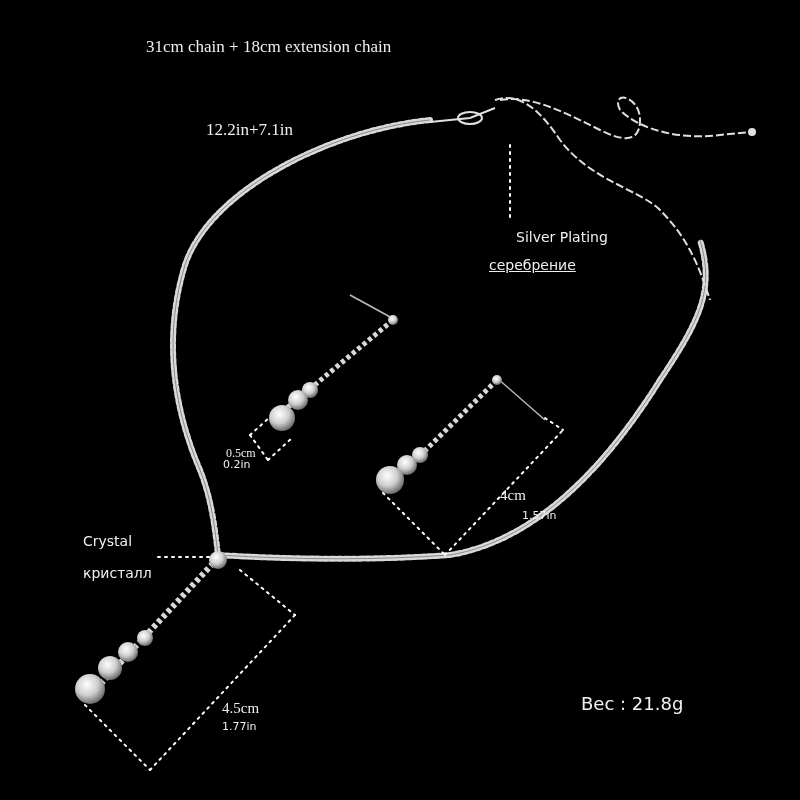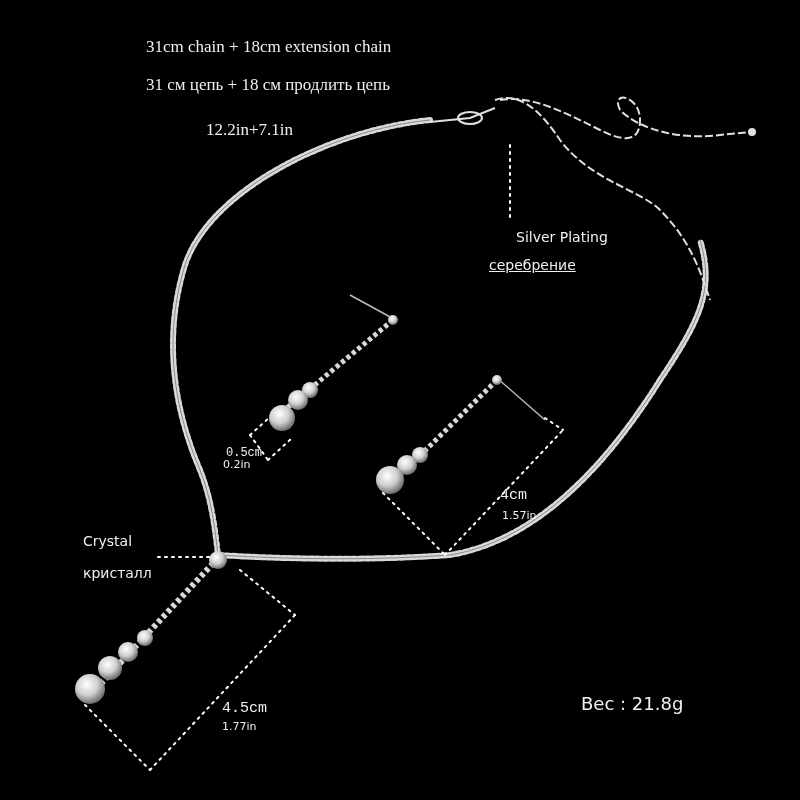--- a/index.html
+++ b/index.html
@@ -2,21 +2,21 @@
 <html><head>
 <meta charset="utf-8">
 <style>
   html,body{margin:0;padding:0;background:#000;}
   #stage{position:relative;width:800px;height:800px;background:#000;overflow:hidden;
     font-family:"DejaVu Sans","Liberation Sans",sans-serif;color:#f2f2f2;}
   svg#art{position:absolute;left:0;top:0;width:800px;height:800px;}
   .lbl{position:absolute;white-space:nowrap;color:#f0f0f0;}
   .hdr{font-family:"Liberation Serif","DejaVu Serif",serif;font-size:17px;}
   .sm{font-family:"DejaVu Sans",sans-serif;font-size:14px;}
-  .meas{font-family:Liberation Mono, monospace;font-size:15px;line-height:17px;}
+  .meas{font-family:Liberation Serif, serif;font-size:15px;line-height:17px;}
   .meas2{font-family:"DejaVu Sans",sans-serif;font-size:11px;line-height:18px;}
   .wt{font-family:"DejaVu Sans","Liberation Sans",sans-serif;font-size:18px;}
 </style>
 </head>
 <body>
 
 <div id="stage">
 
   <svg id="art" viewBox="0 0 800 800">
     <defs>
@@ -79,32 +79,31 @@
       <line x1="445" y1="555" x2="563" y2="430"></line>
       <line x1="545" y1="418" x2="563" y2="430"></line>
 
       <line x1="85" y1="705" x2="150" y2="770"></line>
       <line x1="150" y1="770" x2="295" y2="615"></line>
       <line x1="240" y1="570" x2="295" y2="615"></line>
     </g>
   </svg>
 
   <div class="lbl hdr" style="left:146px;top:37px;">31cm chain + 18cm extension chain</div>
-  <div class="lbl hdr" style="left:146px;top:75px;">31 см цепь + 18 см продлить цепь</div>
   <div class="lbl hdr" style="left:206px;top:120px;">12.2in+7.1in</div>
 
   <div class="lbl sm" style="left:516px;top:229px;">Silver Plating</div>
   <div class="lbl sm" style="left:489px;top:257px;text-decoration:underline;">серебрение</div>
 
   <div class="lbl sm" style="left:83px;top:533px;">Crystal</div>
   <div class="lbl sm" style="left:83px;top:565px;">кристалл</div>
 
   <div class="lbl meas" style="left:226px;top:445px;font-size:12px;">0.5cm</div>
   <div class="lbl meas2" style="left:223px;top:456px;">0.2in</div>
 
   <div class="lbl meas" style="left:500px;top:487px;">4cm</div>
-  <div class="lbl meas2" style="left:502px;top:507px;">1.57in</div>
+  <div class="lbl meas2" style="left:522px;top:507px;">1.57in</div>
 
   <div class="lbl meas" style="left:222px;top:700px;">4.5cm</div>
   <div class="lbl meas2" style="left:222px;top:718px;">1.77in</div>
 
   <div class="lbl wt" style="left:581px;top:693px;">Вес : 21.8g</div>
 </div>
 
 </body></html>

